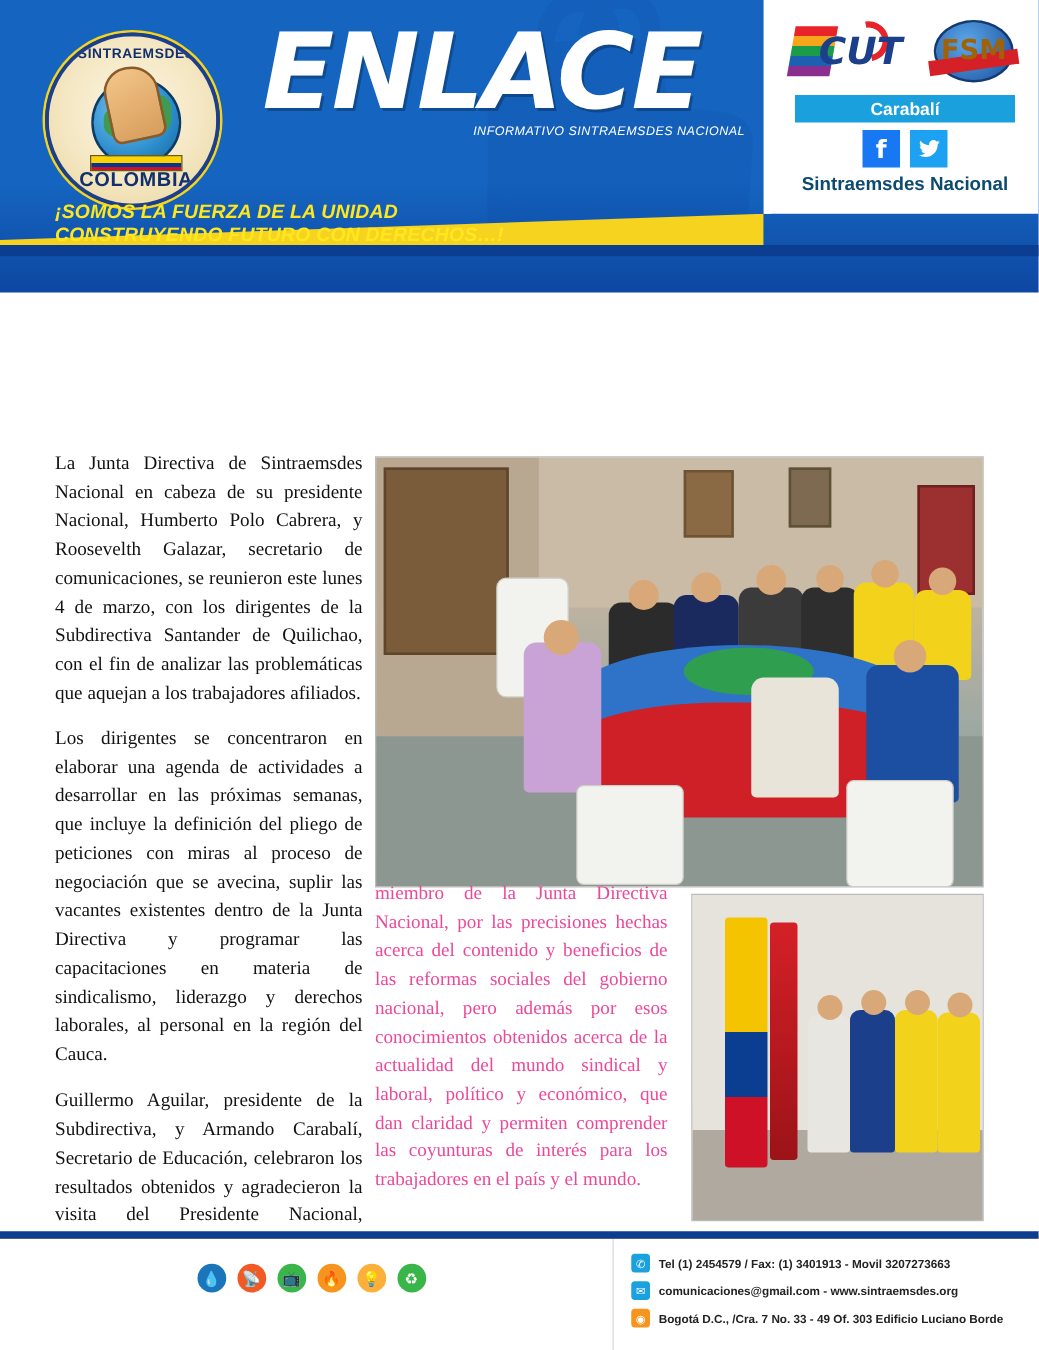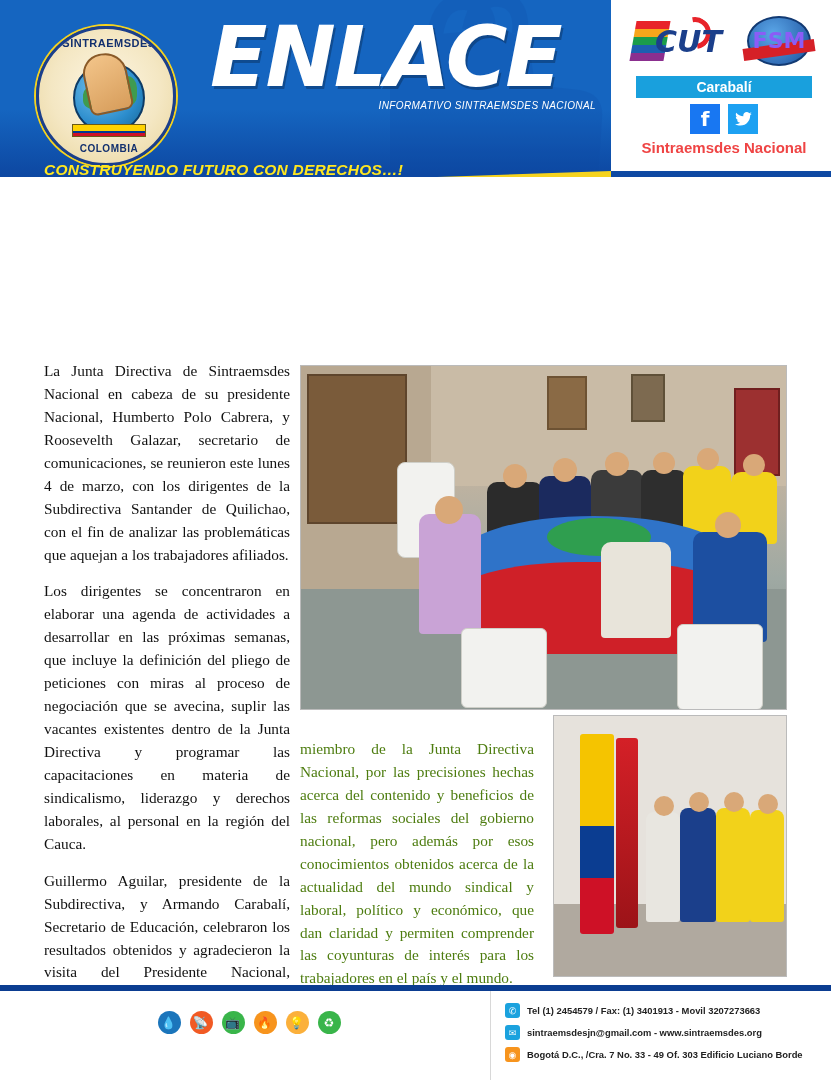--- a/index.html
+++ b/index.html
@@ -8,21 +8,21 @@
     font-family: "Liberation Sans", sans-serif;
     background: #ffffff;
     overflow: hidden;
     position: relative;
   }
   .page { width: 831px; height: 1080px; position: relative; background: #fff; }
 
   
   .header {
     position: relative;
-    height: 177px;
+    height: 234px;
     background: linear-gradient(180deg,#1565c0 0%, #1565c0 62%, #0d47a1 100%);
     overflow: hidden;
   }
   .header-bg-fist {
     position: absolute; left: 330px; top: -10px; width: 330px; height: 200px;
     opacity: .18;
   }
   .logo-wrap {
     position: absolute; left: 36px; top: 26px; width: 140px; height: 140px;
     z-index: 5;
@@ -53,21 +53,21 @@
     background: linear-gradient(160deg,#f3c58a,#d79d5b);
     border-radius: 20px 22px 8px 8px;
     transform: rotate(-12deg);
     border: 2px solid #8a5a28;
   }
   .logo-ring-top, .logo-ring-bottom {
     position:absolute; left:0; width: 140px; text-align:center;
     font-weight: bold; color:#13306e; letter-spacing: .5px;
   }
   .logo-ring-top { top: 8px; font-size: 11px; }
-  .logo-ring-bottom { bottom: 9px; font-size: 10px; }
+  .logo-ring-bottom { bottom: 9px; font-size: 16px; }
   .logo-flag {
     position:absolute; left: 33px; bottom: 26px; width: 74px; height: 13px;
     background: linear-gradient(180deg,#ffd200 0 50%, #003893 50% 75%, #ce1126 75% 100%);
     border: 1px solid #6b5a14;
   }
 
   .masthead {
     position: absolute; left: 210px; top: 18px; width: 390px;
     z-index: 6;
   }
@@ -113,40 +113,40 @@
     transform: rotate(35deg);
   }
   .fsm-logo { width: 72px; height: 56px; position:relative; }
   .fsm-globe {
     position:absolute; left: 4px; top: 2px; width: 64px; height: 50px; border-radius: 50%;
     background: radial-gradient(circle at 40% 35%,#5ba7e8,#1b4f9c);
     border: 2px solid #123a73;
   }
   .fsm-text {
     position:absolute; width:72px; text-align:center; top: 14px;
-    font-weight: 900; font-size: 22px; color: #8b5cf6; font-family:"DejaVu Sans",sans-serif;
+    font-weight: 900; font-size: 22px; color: #a16207; font-family:"DejaVu Sans",sans-serif;
   }
   .fsm-ribbon {
     position:absolute; left: 0; top: 30px; width: 72px; height: 12px;
     background: #d52027; transform: rotate(-8deg);
   }
   .siguenos {
     margin: 6px auto 0; width: 176px; height: 22px;
     background: #19a0dd; color: #fff; font-weight: bold; font-size: 14px;
     display:flex; align-items:center; justify-content:center;
   }
   .social-row { display:flex; justify-content:center; gap: 8px; margin-top: 6px; }
   .fb, .tw {
     width: 30px; height: 30px; display:flex; align-items:center; justify-content:center;
     color:#fff; font-weight:900; font-size: 20px; font-family:"DejaVu Sans",sans-serif;
   }
   .fb { background:#1877f2; }
   .tw { background:#1da1f2; font-size: 17px; }
   .social-name {
-    text-align:center; font-weight:bold; font-size: 15px; color:#ef4444; margin-top: 5px;
+    text-align:center; font-weight:bold; font-size: 15px; color:#0c4a6e; margin-top: 5px;
   }
 
   .yellow-band {
     position:absolute; left: 0; top: 171px; width: 611px; height: 34px;
     background: #f6d31e;
     clip-path: polygon(0 62%, 0 100%, 611px 100%, 611px 0, 0 62%);
     z-index: 4;
   }
   .blue-underline {
     position:absolute; left:0; top: 196px; width: 831px; height: 9px; background: #0b3d91; z-index: 8;
@@ -187,25 +187,25 @@
     background: linear-gradient(180deg,#cdbda8 0%, #c3b4a0 30%, #9fa9a3 62%, #7d8a86 100%);
     overflow:hidden;
   }
   .photo2 {
     position:absolute; left: 553px; top: 355px; width: 234px; height: 262px;
     border: 1px solid #bbb;
     background: linear-gradient(180deg,#e9e6e0 0%, #dcd8d2 55%, #b9b3ab 100%);
     overflow:hidden;
   }
   .col-right {
-    position: absolute; left: 300px; top: 378px; width: 234px;
+    position: absolute; left: 300px; top: 344px; width: 234px;
     font-family: "Liberation Serif", serif;
     font-size: 15.3px; line-height: 1.5;
     text-align: justify;
-    color: #4d7c0f;
+    color: #ec4899;
   }
 
   
   .p1-wallA { position:absolute; left:0; top:0; width:487px; height:120px; background:#c9bba6; }
   .p1-wallB { position:absolute; left:0; top:0; width:130px; height:345px; background:#b8a891; }
   .p1-door { position:absolute; left: 6px; top: 8px; width: 100px; height: 150px; background:#7a5b3a; border:2px solid #5e452c;}
   .p1-frame { position:absolute; left: 246px; top: 10px; width: 40px; height: 54px; background:#8a6a45; border:2px solid #6d5233;}
   .p1-frame2 { position:absolute; left: 330px; top: 8px; width: 34px; height: 48px; background:#7d6a50; border:2px solid #5f5038;}
   .p1-poster { position:absolute; right: 6px; top: 22px; width: 46px; height: 88px; background:#9c3030; border:2px solid #701f1f;}
   .p1-floor { position:absolute; left:0; bottom:0; width:487px; height:120px; background:#8d9792; }
@@ -311,20 +311,21 @@
     </div>
 
     <div class="masthead">
       <div class="masthead-title">ENLACE</div>
       <div class="masthead-sub">INFORMATIVO SINTRAEMSDES NACIONAL</div>
     </div>
 
     <div class="yellow-band"></div>
 
     <div class="slogan">
+      <div>¡SOMOS LA FUERZA DE LA UNIDAD</div>
       <div>CONSTRUYENDO FUTURO CON DERECHOS…!</div>
     </div>
 
     <div class="header-right">
       <div class="hr-logos">
         <div class="cut-logo">
           <div class="cut-stripes"></div>
           <div class="cut-swoosh"></div>
           <div class="cut-text">CUT</div>
         </div>
@@ -426,21 +427,21 @@
           <div class="ficon" style="background:#39b54a">♻</div>
         </div>
       </div>
       <div class="foot-right">
         <div class="frow">
           <div class="frow-ico">✆</div>
           <div class="frow-txt">Tel (1) 2454579 / Fax: (1) 3401913 - Movil 3207273663</div>
         </div>
         <div class="frow">
           <div class="frow-ico">✉</div>
-          <div class="frow-txt">sintraemsdesjn@gmail.com - www.sintraemsdes.org</div>
+          <div class="frow-txt">comunicaciones@gmail.com - www.sintraemsdes.org</div>
         </div>
         <div class="frow">
           <div class="frow-ico orange">◉</div>
           <div class="frow-txt">Bogotá D.C., /Cra. 7 No. 33 - 49 Of. 303  Edificio Luciano Borde</div>
         </div>
       </div>
     </div>
   </div>
 
 </div>

